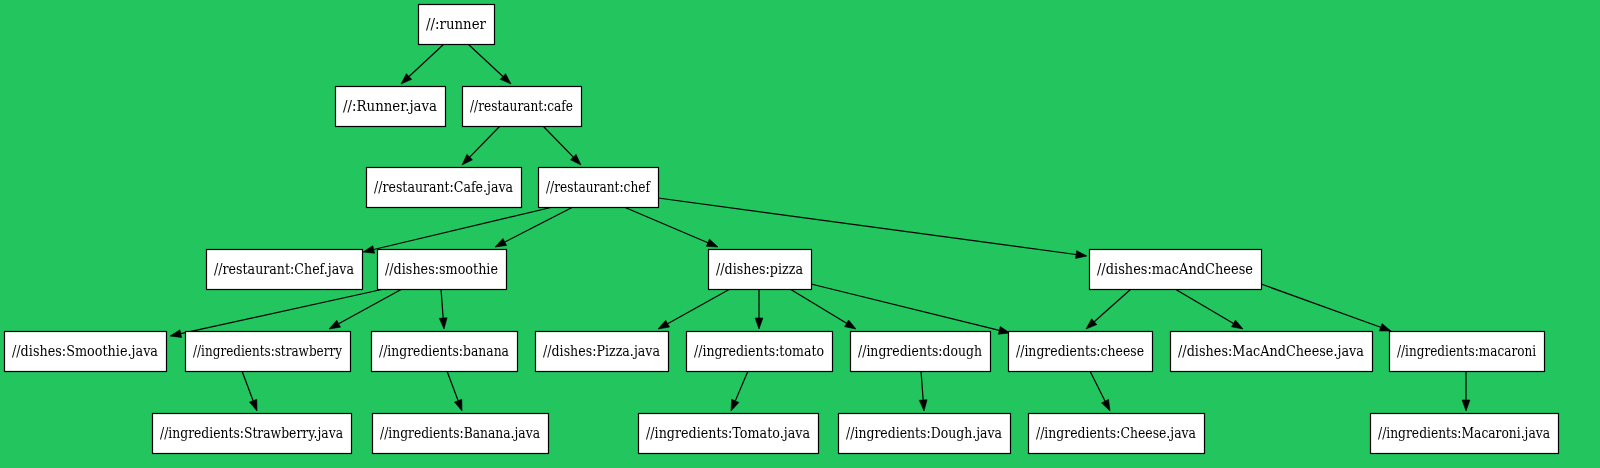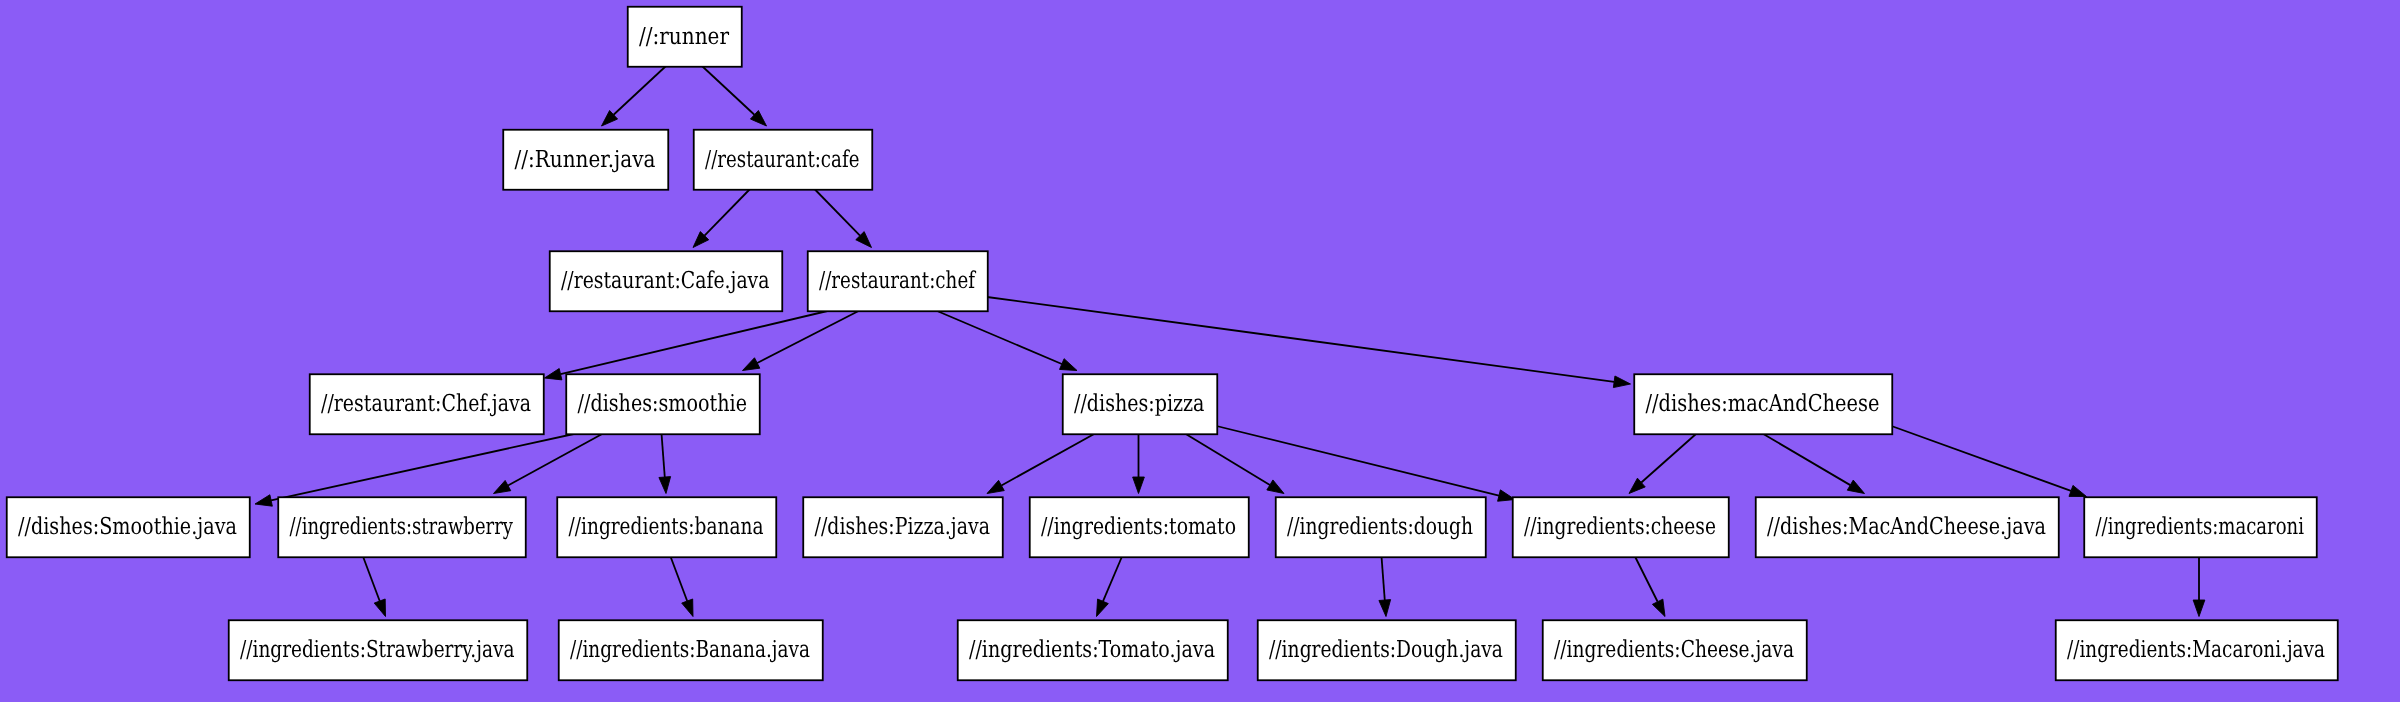--- a/index.html
+++ b/index.html
@@ -4,21 +4,21 @@
 <style>
   html, body {
     margin: 0;
     padding: 0;
     background: #ffffff;
   }
   #graph-root {
     position: relative;
     width: 1600px;
     height: 468px;
-    background: #8b5cf6;
+    background: #22c55e;
     overflow: hidden;
     text-align: right;
   }
   svg.graph-canvas {
     position: absolute;
     top: 0;
     left: 0;
     width: 1600px;
     height: 468px;
     display: block;

